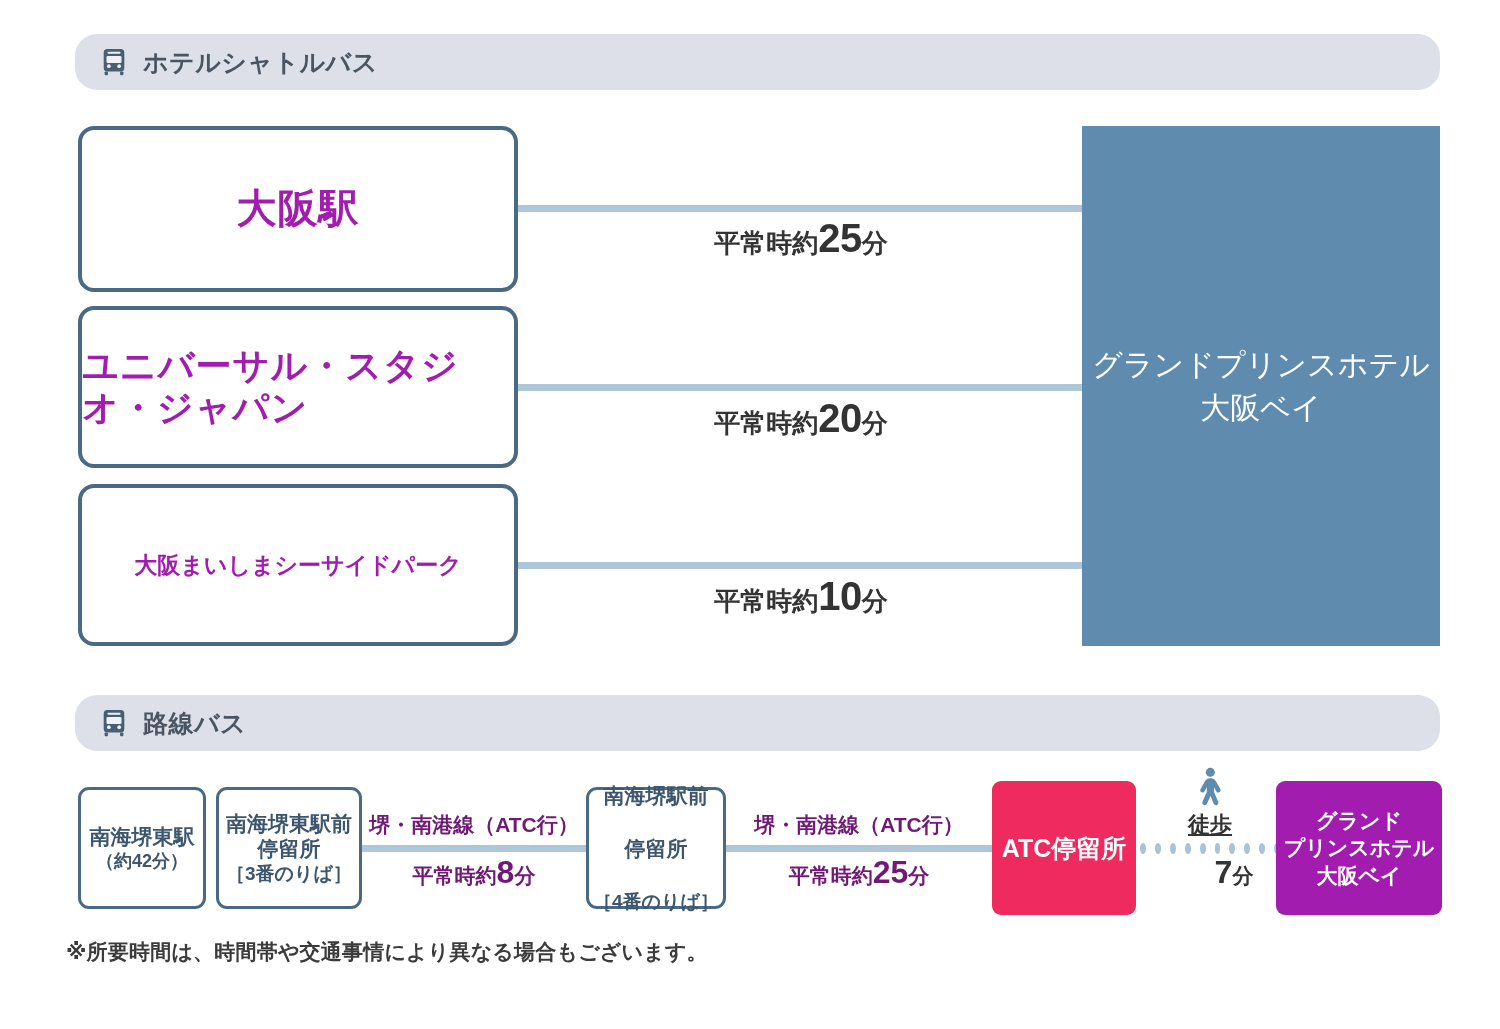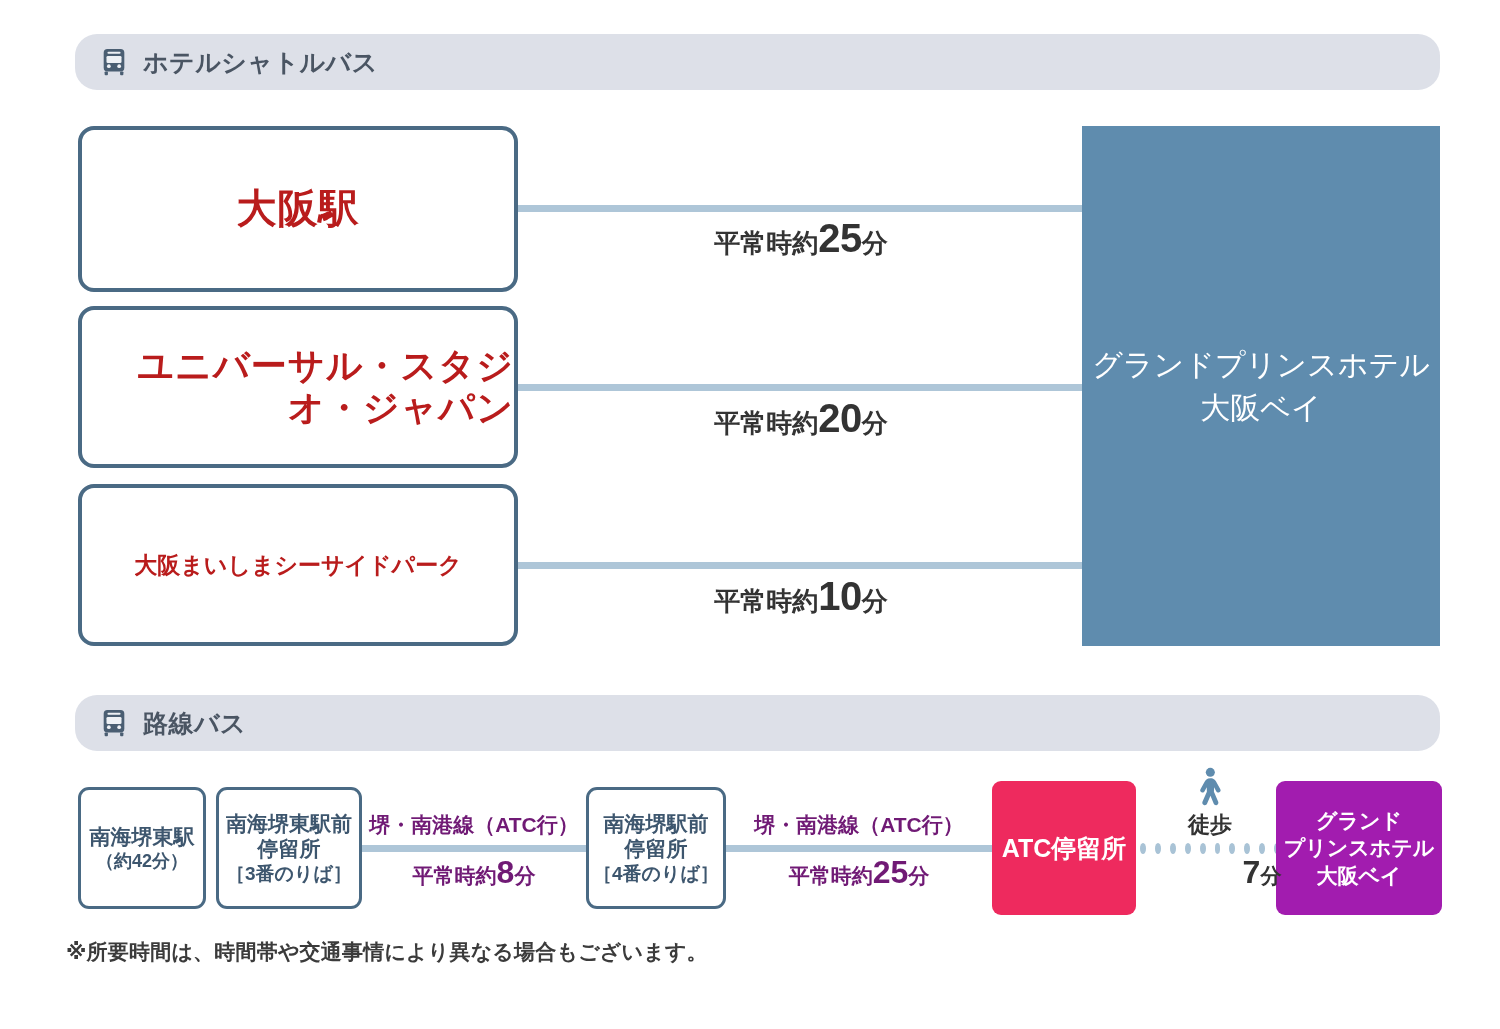--- a/index.html
+++ b/index.html
@@ -36,22 +36,22 @@
 
   .origin-box{
     position:absolute;
     background:#ffffff;
     border:4px solid #4a6a84;
     border-radius:16px;
     display:flex;
     flex-direction:column;
     align-items:center;
     justify-content:center;
-    text-align:right;
-    color:#b91c1c;
+    text-align:left;
+    color:#a21caf;
     z-index:3;
   }
   #origin-0{ left:78px; top:126px; width:440px; height:166px; }
   #origin-1{ left:78px; top:306px; width:440px; height:162px; }
   #origin-2{ left:78px; top:484px; width:440px; height:162px; }
 
   .origin-main{ font-size:40px; font-weight:700; line-height:1.18; letter-spacing:1px; }
   .origin-main.two-line{ font-size:36px; }
   .origin-top{ font-size:25px; font-weight:700; line-height:1.2; }
   .origin-big{ font-size:38px; font-weight:700; line-height:1.25; letter-spacing:.5px; }
@@ -109,21 +109,21 @@
     text-align:center;
     color:#3d566e;
     z-index:3;
   }
   .rb-l1{ font-size:21px; font-weight:700; line-height:1.22; }
   .rb-l2{ font-size:18px; font-weight:700; line-height:1.25; }
   .rb-l3{ font-size:19px; font-weight:700; line-height:1.25; }
 
   #rb-box-0{ left:78px; top:787px; width:128px; height:122px; }
   #rb-box-1{ left:216px; top:787px; width:146px; height:122px; }
-  #rb-box-2{ left:586px; top:787px; width:140px; height:122px; }
+  #rb-box-2{ left:586px; top:787px; width:140px; height:122px;gap:28px; }
 
   #rb-atc{
     position:absolute;
     left:992px; top:781px; width:144px; height:134px;
     background:#ee2a5e; border-radius:9px;
     color:#ffffff; font-size:25px; font-weight:700;
     display:flex; align-items:center; justify-content:center;
     z-index:3;
   }
   #rb-hotel{
@@ -157,24 +157,24 @@
   
   #walk-dots{
     position:absolute; left:1140px; top:841px; width:140px; height:14px; z-index:1;
     display:flex; align-items:center; gap:9px;
   }
   #walk-dots i{ width:11px; height:11px; border-radius:50%; background:#a9c3d6; display:block; }
 
   #walk-icon{ position:absolute; left:1192px; top:767px; width:34px; height:40px; z-index:4; }
   #walk-label-top{
     position:absolute; left:1140px; top:810px; width:140px;
-    text-align:center; font-size:22px; font-weight:700; color:#333333; z-index:4;
+    text-align:center; font-size:22px; font-weight:700; color:#333333; z-index:4;text-decoration:underline;
   }
   #walk-label-bot{
-    position:absolute; left:1192px; top:854px; width:140px;
+    position:absolute; left:1164px; top:854px; width:140px;
     text-align:center; color:#333333; z-index:4; white-space:nowrap;
   }
   #walk-label-bot .num{ font-size:32px; font-weight:700; }
   #walk-label-bot .unit{ font-size:21px; font-weight:700; }
 
   #footnote{
     position:absolute; left:66px; top:938px;
     font-size:21px; font-weight:700; color:#3b3b3b; letter-spacing:.2px;
   }
 </style>

